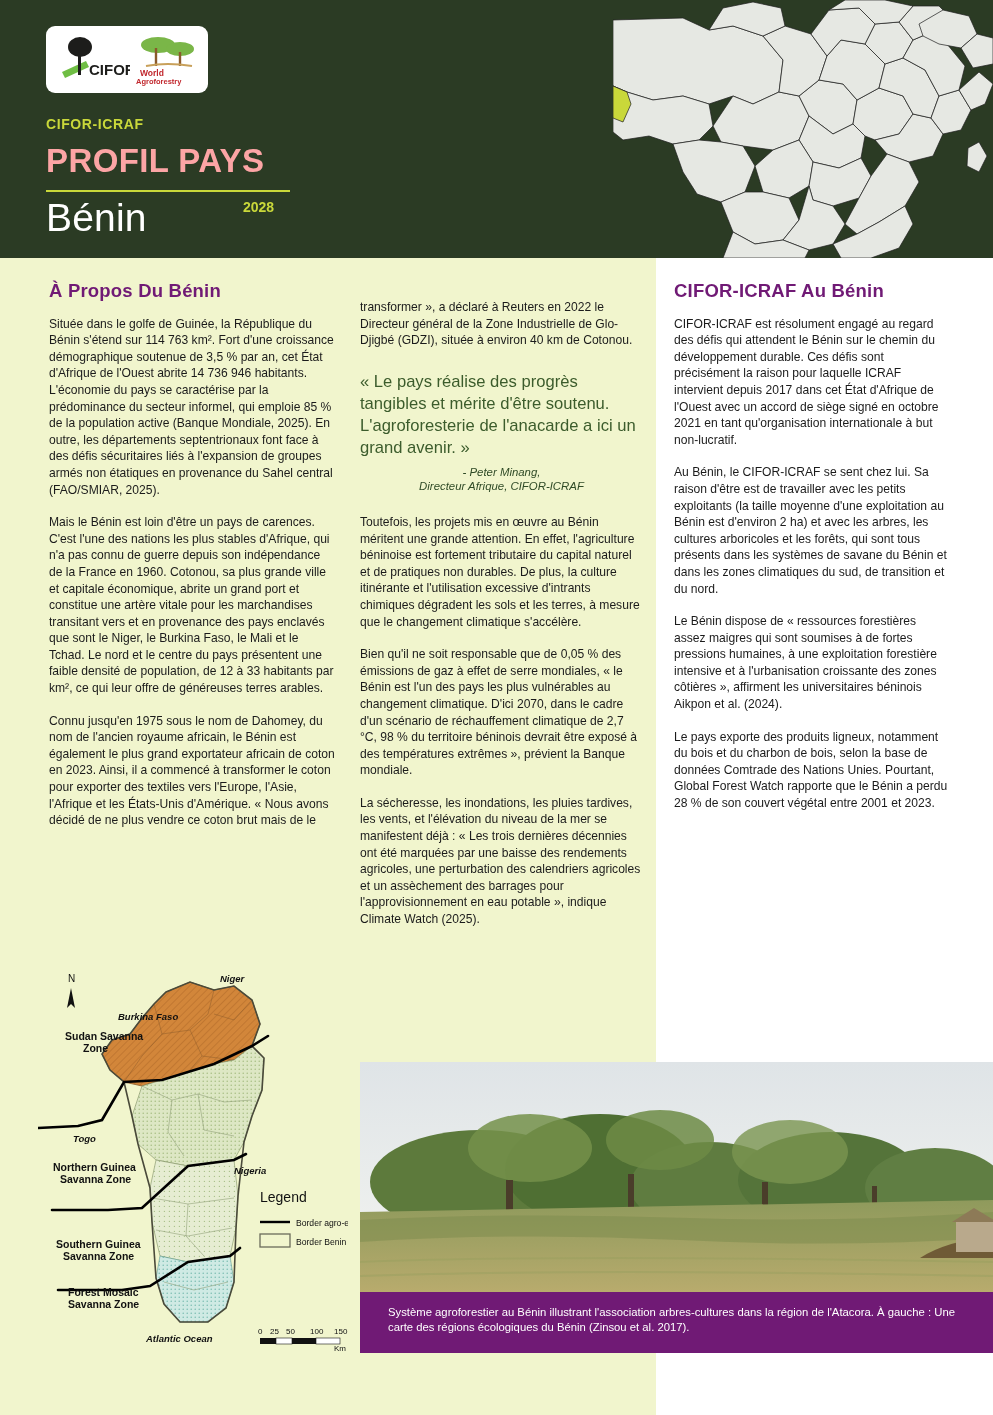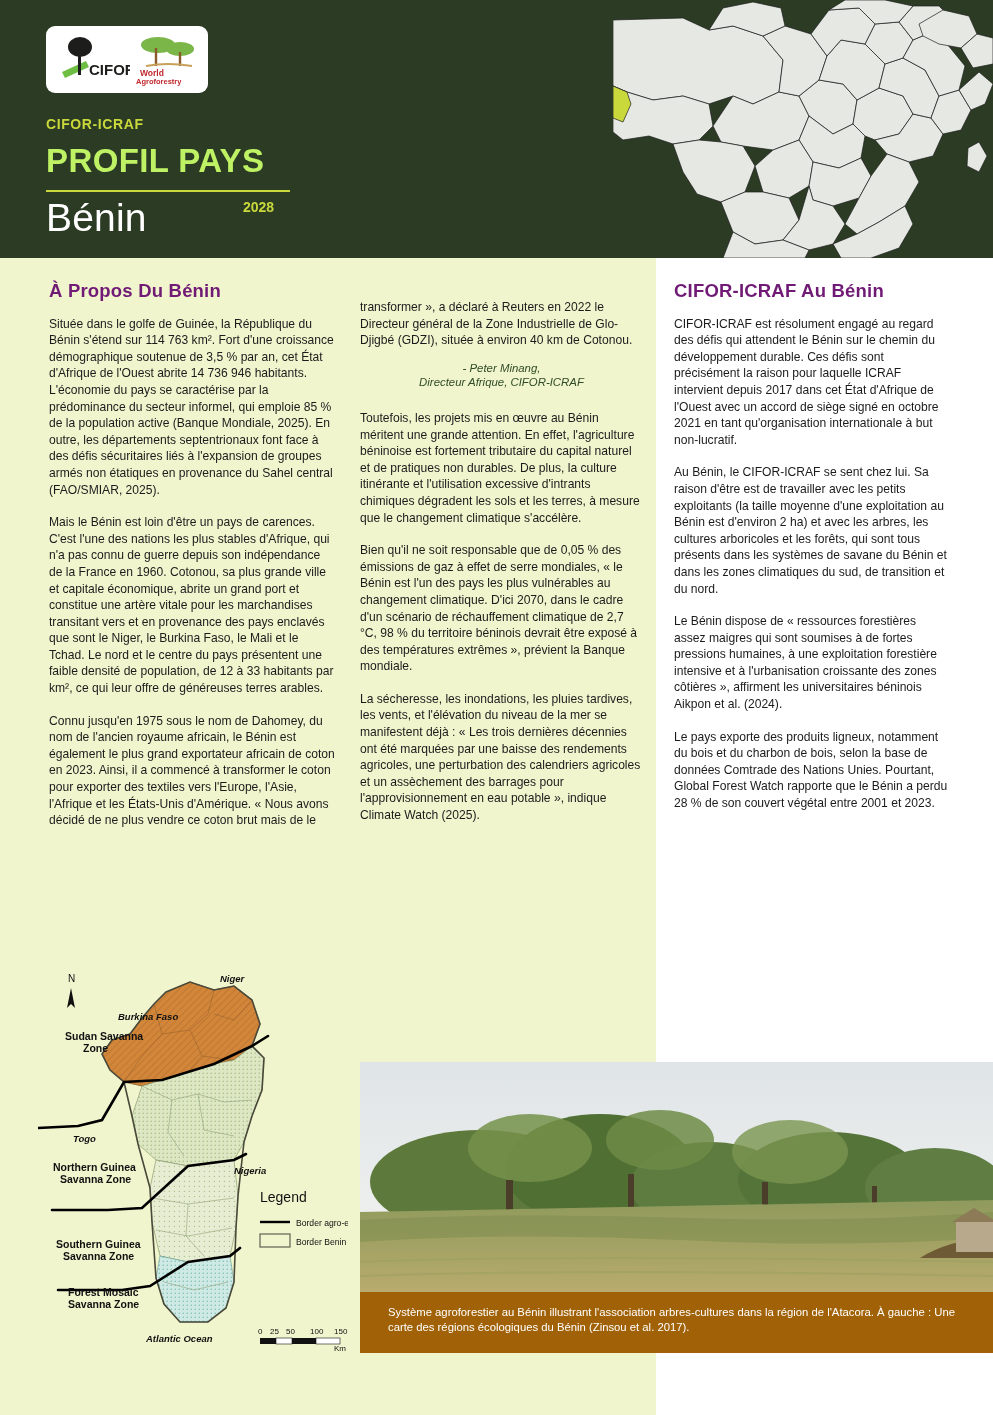--- a/index.html
+++ b/index.html
@@ -19,21 +19,21 @@
   .header-map svg { display:block; width:380px; height:258px; }
 
   .logo-box { position:absolute; left:46px; top:26px; width:162px; height:67px;
               background:#ffffff; border-radius:9px; }
   .logo-cifor { position:absolute; left:10px; top:8px; width:74px; height:51px; }
   .logo-wa    { position:absolute; left:88px; top:6px; width:66px; height:55px; }
 
   .brand-line { position:absolute; left:46px; top:116px; font-size:14px;
                 font-weight:bold; letter-spacing:0.6px; color:#c9d83a; }
   .brand-title { position:absolute; left:46px; top:142px; font-size:33px;
-                 font-weight:bold; letter-spacing:0.4px; color:#bef264; }
+                 font-weight:bold; letter-spacing:0.4px; color:#fca5a5; }
   .brand-rule { position:absolute; left:46px; top:190px; width:244px; height:2px;
                 background:#c9d83a; }
   .brand-country { position:absolute; left:46px; top:196px; font-size:39px;
                    color:#ffffff; letter-spacing:0.2px; }
   .brand-year { position:absolute; left:243px; top:199px; font-size:14px;
                 color:#c9d83a; font-weight:bold; }
 
   
   .panel-pale { position:absolute; left:0; top:258px; width:656px; height:1157px;
                 background:#f1f5cd; }
@@ -57,21 +57,21 @@
   
   .mapfig { position:absolute; left:38px; top:960px; width:310px; height:410px; }
   .mapfig svg { display:block; width:310px; height:410px; }
 
   
   .photo-wrap { position:absolute; left:360px; top:1062px; width:633px; height:291px; }
   .photo { position:absolute; left:0; top:0; width:633px; height:230px; overflow:hidden;
            background:#cfd8c3; }
   .photo svg { display:block; width:633px; height:230px; }
   .caption { position:absolute; left:0; top:230px; width:633px; height:61px;
-             background:#a16207; color:#ffffff; font-size:11.3px; line-height:15px;
+             background:#701a75; color:#ffffff; font-size:11.3px; line-height:15px;
              padding:13px 26px 4px 28px; }
 </style>
 </head>
 <body>
 
 <div class="header">
 
   <div class="header-map">
     <svg viewBox="0 0 380 258" xmlns="http://www.w3.org/2000/svg">
       <rect x="0" y="0" width="380" height="258" fill="#2b3b24"></rect>
@@ -140,20 +140,21 @@
 
 <div class="col col1">
   <h2 class="sect">À Propos Du Bénin</h2>
   <p class="para">Située dans le golfe de Guinée, la République du Bénin s'étend sur 114 763 km². Fort d'une croissance démographique soutenue de 3,5 % par an, cet État d'Afrique de l'Ouest abrite 14 736 946 habitants. L'économie du pays se caractérise par la prédominance du secteur informel, qui emploie 85 % de la population active (Banque Mondiale, 2025). En outre, les départements septentrionaux font face à des défis sécuritaires liés à l'expansion de groupes armés non étatiques en provenance du Sahel central (FAO/SMIAR, 2025).</p>
   <p class="para">Mais le Bénin est loin d'être un pays de carences. C'est l'une des nations les plus stables d'Afrique, qui n'a pas connu de guerre depuis son indépendance de la France en 1960. Cotonou, sa plus grande ville et capitale économique, abrite un grand port et constitue une artère vitale pour les marchandises transitant vers et en provenance des pays enclavés que sont le Niger, le Burkina Faso, le Mali et le Tchad. Le nord et le centre du pays présentent une faible densité de population, de 12 à 33 habitants par km², ce qui leur offre de généreuses terres arables.</p>
   <p class="para">Connu jusqu'en 1975 sous le nom de Dahomey, du nom de l'ancien royaume africain, le Bénin est également le plus grand exportateur africain de coton en 2023. Ainsi, il a commencé à transformer le coton pour exporter des textiles vers l'Europe, l'Asie, l'Afrique et les États-Unis d'Amérique. « Nous avons décidé de ne plus vendre ce coton brut mais de le</p>
 </div>
 
 <div class="col col2">
   <p class="para">transformer », a déclaré à Reuters en 2022 le Directeur général de la Zone Industrielle de Glo-Djigbé (GDZI), située à environ 40 km de Cotonou.</p>
+  <p class="quote">« Le pays réalise des progrès tangibles et mérite d'être soutenu. L'agroforesterie de l'anacarde a ici un grand avenir. »</p>
   <p class="quote-attr">
     <span>- Peter Minang,</span><br>
     <span>Directeur Afrique, CIFOR-ICRAF</span>
   </p>
   <p class="para">Toutefois, les projets mis en œuvre au Bénin méritent une grande attention. En effet, l'agriculture béninoise est fortement tributaire du capital naturel et de pratiques non durables. De plus, la culture itinérante et l'utilisation excessive d'intrants chimiques dégradent les sols et les terres, à mesure que le changement climatique s'accélère.</p>
   <p class="para">Bien qu'il ne soit responsable que de 0,05 % des émissions de gaz à effet de serre mondiales, « le Bénin est l'un des pays les plus vulnérables au changement climatique. D'ici 2070, dans le cadre d'un scénario de réchauffement climatique de 2,7 °C, 98 % du territoire béninois devrait être exposé à des températures extrêmes », prévient la Banque mondiale.</p>
   <p class="para">La sécheresse, les inondations, les pluies tardives, les vents, et l'élévation du niveau de la mer se manifestent déjà : « Les trois dernières décennies ont été marquées par une baisse des rendements agricoles, une perturbation des calendriers agricoles et un assèchement des barrages pour l'approvisionnement en eau potable », indique Climate Watch (2025).</p>
 </div>
 
 <div class="col col3">

